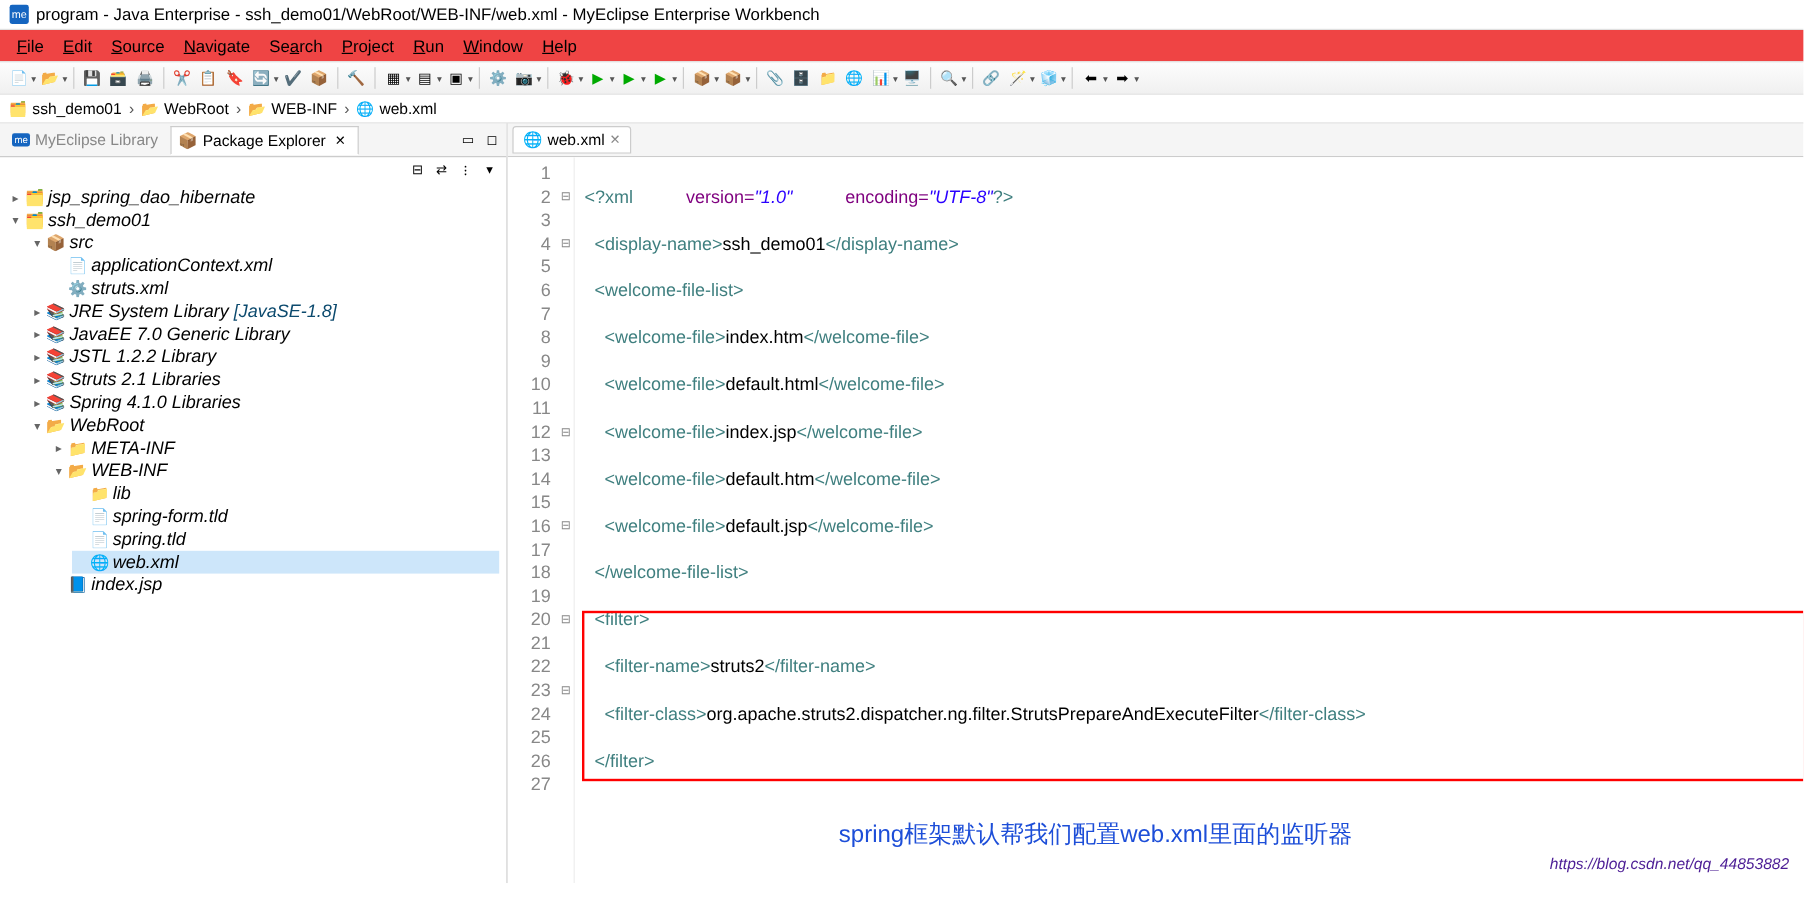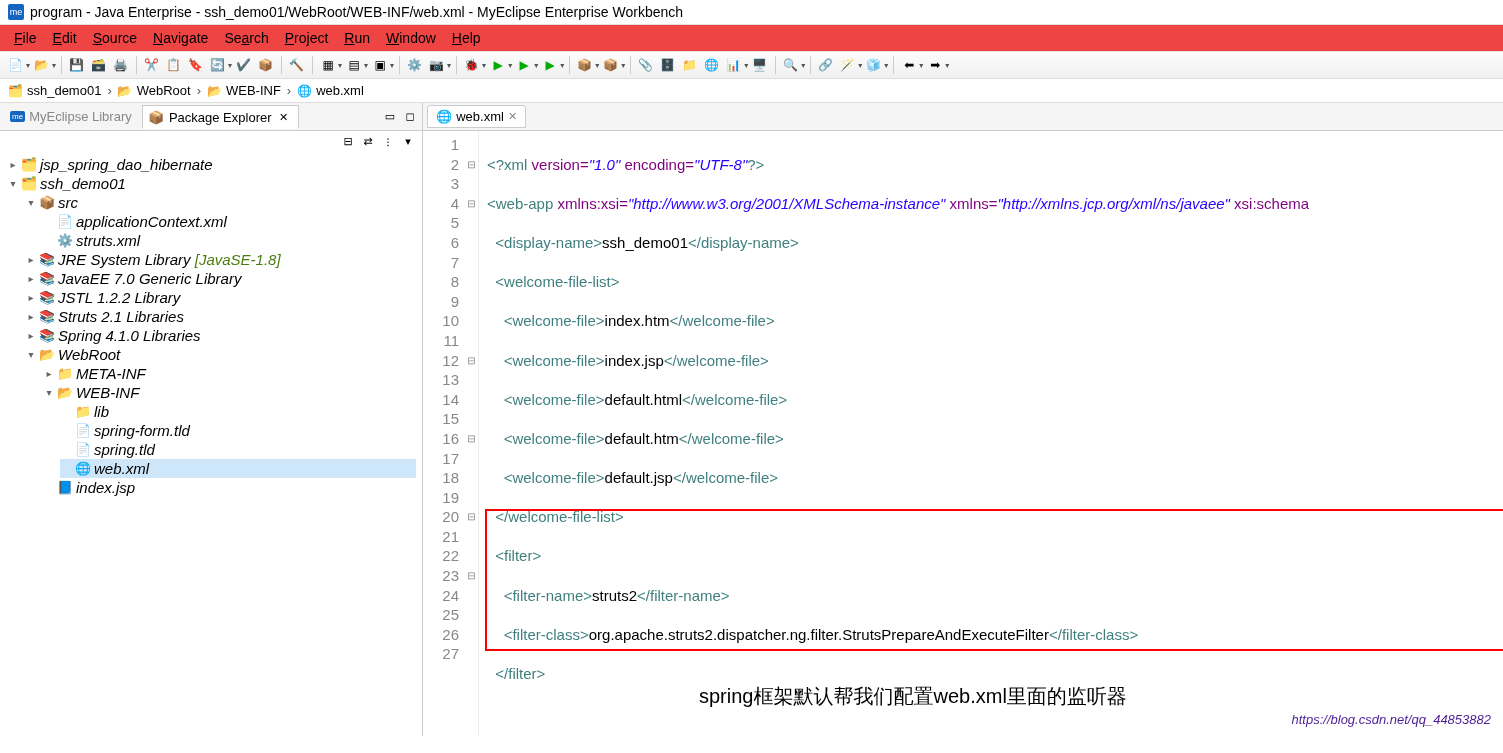--- a/index.html
+++ b/index.html
@@ -34,43 +34,43 @@
 .sidebar-toolbar { display: flex; justify-content: flex-end; padding: 2px 6px; gap: 4px; }
 .sidebar-toolbar .mini-btn { width: 16px; height: 16px; font-size: 11px; display: flex; align-items: center; justify-content: center; cursor: pointer; }
 
 .tree { padding: 4px 6px; font-size: 15px; overflow: auto; }
 .tree-row { display: flex; align-items: center; padding: 1px 0; white-space: nowrap; cursor: default; }
 .tree-row.selected { background: #cde6fa; }
 .tree-toggle { width: 14px; text-align: center; color: #666; font-size: 10px; cursor: pointer; }
 .tree-icon { width: 18px; text-align: center; font-size: 13px; }
 .tree-label { padding-left: 2px; font-style: italic; }
 .tree-children { padding-left: 18px; }
-.muted { color: #4d7c0f; }
+.muted { color: #0c4a6e; }
 
 .editor { flex: 1; display: flex; flex-direction: column; overflow: hidden; }
 .editor-tabs { display: flex; background: #f5f5f5; border-bottom: 1px solid #ccc; padding: 2px 4px; gap: 2px; }
 .editor-tabs .etab { display: flex; align-items: center; background: #fff; border: 1px solid #ccc; padding: 3px 8px; font-size: 13px; gap: 4px; border-radius: 3px 3px 0 0; }
 .editor-tabs .etab .close { font-size: 11px; color: #888; cursor: pointer; }
 
 .code-area { flex: 1; display: flex; font-family: Consolas, monospace; font-size: 15px; overflow: hidden; background: #fff; position: relative; }
 .gutter { width: 42px; text-align: right; padding: 4px 6px 4px 0; color: #888; user-select: none; line-height: 19.6px; }
 .gutter .ln { height: 19.6px; }
 .folding { width: 14px; padding: 4px 0; line-height: 19.6px; color: #888; border-right: 1px solid #eee; font-size: 10px; text-align: center;}
 .folding .fm { height: 19.6px; }
 .code { flex: 1; padding: 4px 8px; line-height: 19.6px; white-space: pre; position: relative; overflow: hidden;}
 .code .line { height: 19.6px; }
 
 .tag { color: #3f7f7f; }
-.attr { color: #7f007f; }
+.attr { color: #7f007f; margin-left: 40px; }
 .str { color: #2a00ff; font-style: italic; }
 .txt { color: #000; }
 .pi { color: #3f7f7f; }
 
 .red-box { position: absolute; border: 2px solid #ff0000; pointer-events: none; }
-.annotation { position: absolute; color: #000000; font-size: 20px; font-family: "Microsoft YaHei", sans-serif; }
+.annotation { position: absolute; color: #1d4ed8; font-size: 20px; font-family: "Microsoft YaHei", sans-serif; }
 .watermark { position: absolute; right: 12px; bottom: 6px; color: #4c1d95; font-size: 13px; font-style: italic; }
 </style>
 </head>
 <body>
 
 <div class="titlebar">
   <div class="app-icon">me</div>
   <div class="title-text">program - Java Enterprise - ssh_demo01/WebRoot/WEB-INF/web.xml - MyEclipse Enterprise Workbench</div>
 </div>
 
@@ -356,26 +356,25 @@
         <div class="fm"></div>
           <div class="fm"></div>
           <div class="fm">⊟</div>
           <div class="fm"></div>
           <div class="fm"></div>
         <div class="fm"></div>
           <div class="fm"></div>
       </div>
       <div class="code">
 <div class="line"><span class="pi">&lt;?xml</span><span class="attr"> version=</span><span class="str">"1.0"</span><span class="attr"> encoding=</span><span class="str">"UTF-8"</span><span class="pi">?&gt;</span></div>
-<div class="line"><span class="tag">&lt;web-app</span><span class="attr"> xmlns:xsi=</span><span class="str">"http://www.w3.org/2001/XMLSchema-instance"</span><span class="attr"> xmlns=</span><span class="str">"http://xmlns.jcp.org/xml/ns/javaee"</span><span class="attr"> xsi:schema</span></div>
 <div class="line">  <span class="tag">&lt;display-name&gt;</span><span class="txt">ssh_demo01</span><span class="tag">&lt;/display-name&gt;</span></div>
 <div class="line">  <span class="tag">&lt;welcome-file-list&gt;</span></div>
 <div class="line">    <span class="tag">&lt;welcome-file&gt;</span><span class="txt">index.htm</span><span class="tag">&lt;/welcome-file&gt;</span></div>
+<div class="line">    <span class="tag">&lt;welcome-file&gt;</span><span class="txt">default.html</span><span class="tag">&lt;/welcome-file&gt;</span></div>
 <div class="line">    <span class="tag">&lt;welcome-file&gt;</span><span class="txt">index.jsp</span><span class="tag">&lt;/welcome-file&gt;</span></div>
-<div class="line">    <span class="tag">&lt;welcome-file&gt;</span><span class="txt">default.html</span><span class="tag">&lt;/welcome-file&gt;</span></div>
 <div class="line">    <span class="tag">&lt;welcome-file&gt;</span><span class="txt">default.htm</span><span class="tag">&lt;/welcome-file&gt;</span></div>
 <div class="line">    <span class="tag">&lt;welcome-file&gt;</span><span class="txt">default.jsp</span><span class="tag">&lt;/welcome-file&gt;</span></div>
 <div class="line">  <span class="tag">&lt;/welcome-file-list&gt;</span></div>
 <div class="line">  <span class="tag">&lt;filter&gt;</span></div>
 <div class="line">    <span class="tag">&lt;filter-name&gt;</span><span class="txt">struts2</span><span class="tag">&lt;/filter-name&gt;</span></div>
 <div class="line">    <span class="tag">&lt;filter-class&gt;</span><span class="txt">org.apache.struts2.dispatcher.ng.filter.StrutsPrepareAndExecuteFilter</span><span class="tag">&lt;/filter-class&gt;</span></div>
 <div class="line">  <span class="tag">&lt;/filter&gt;</span></div>
 
 
 

